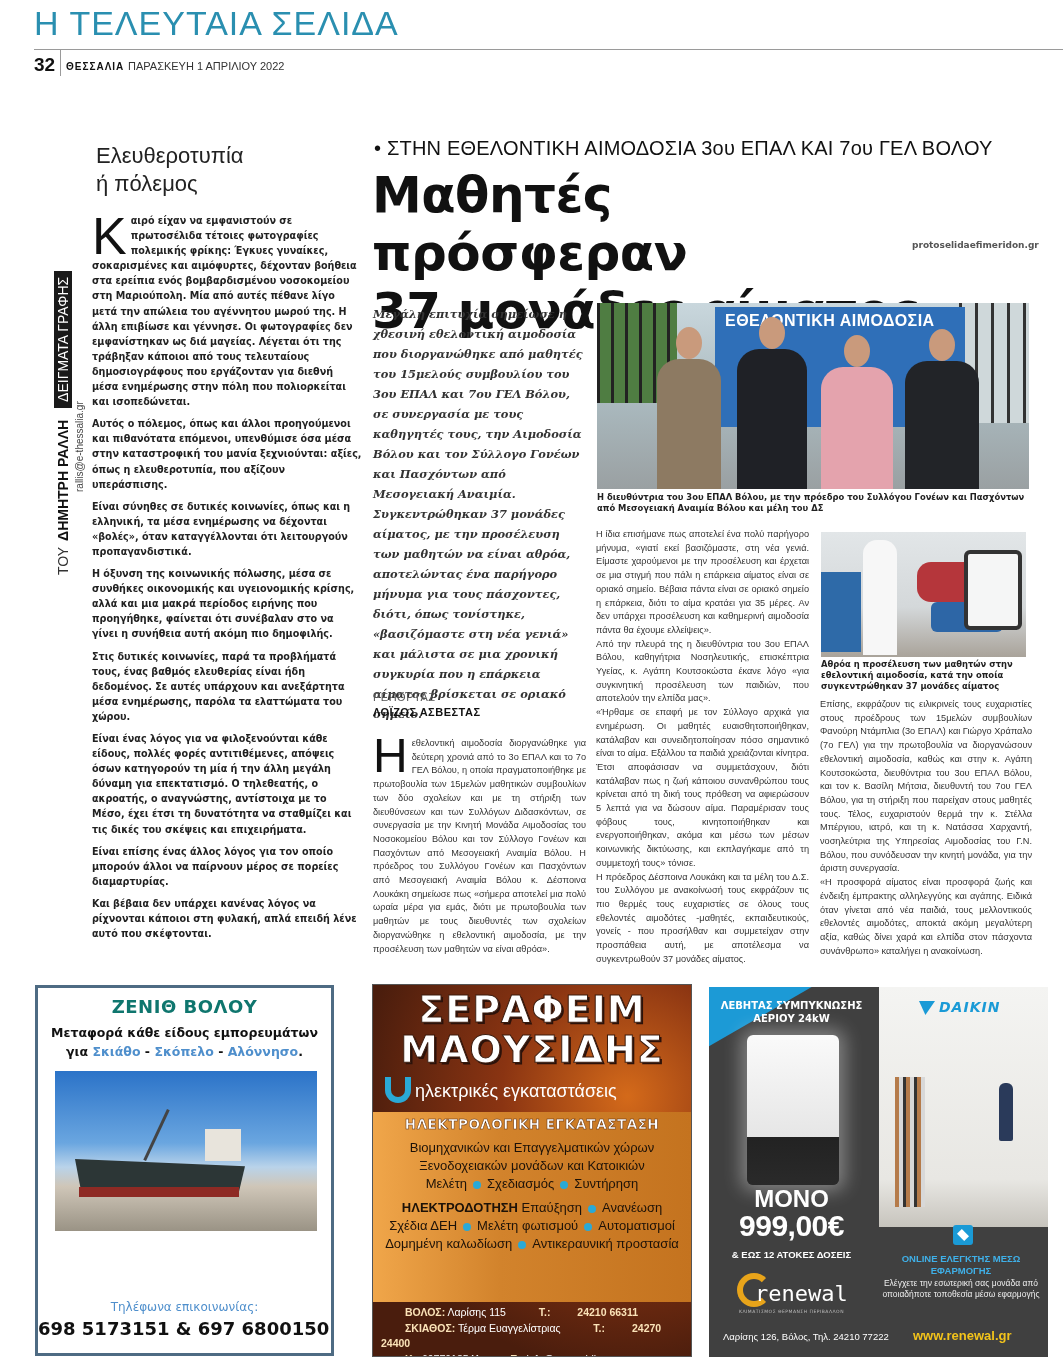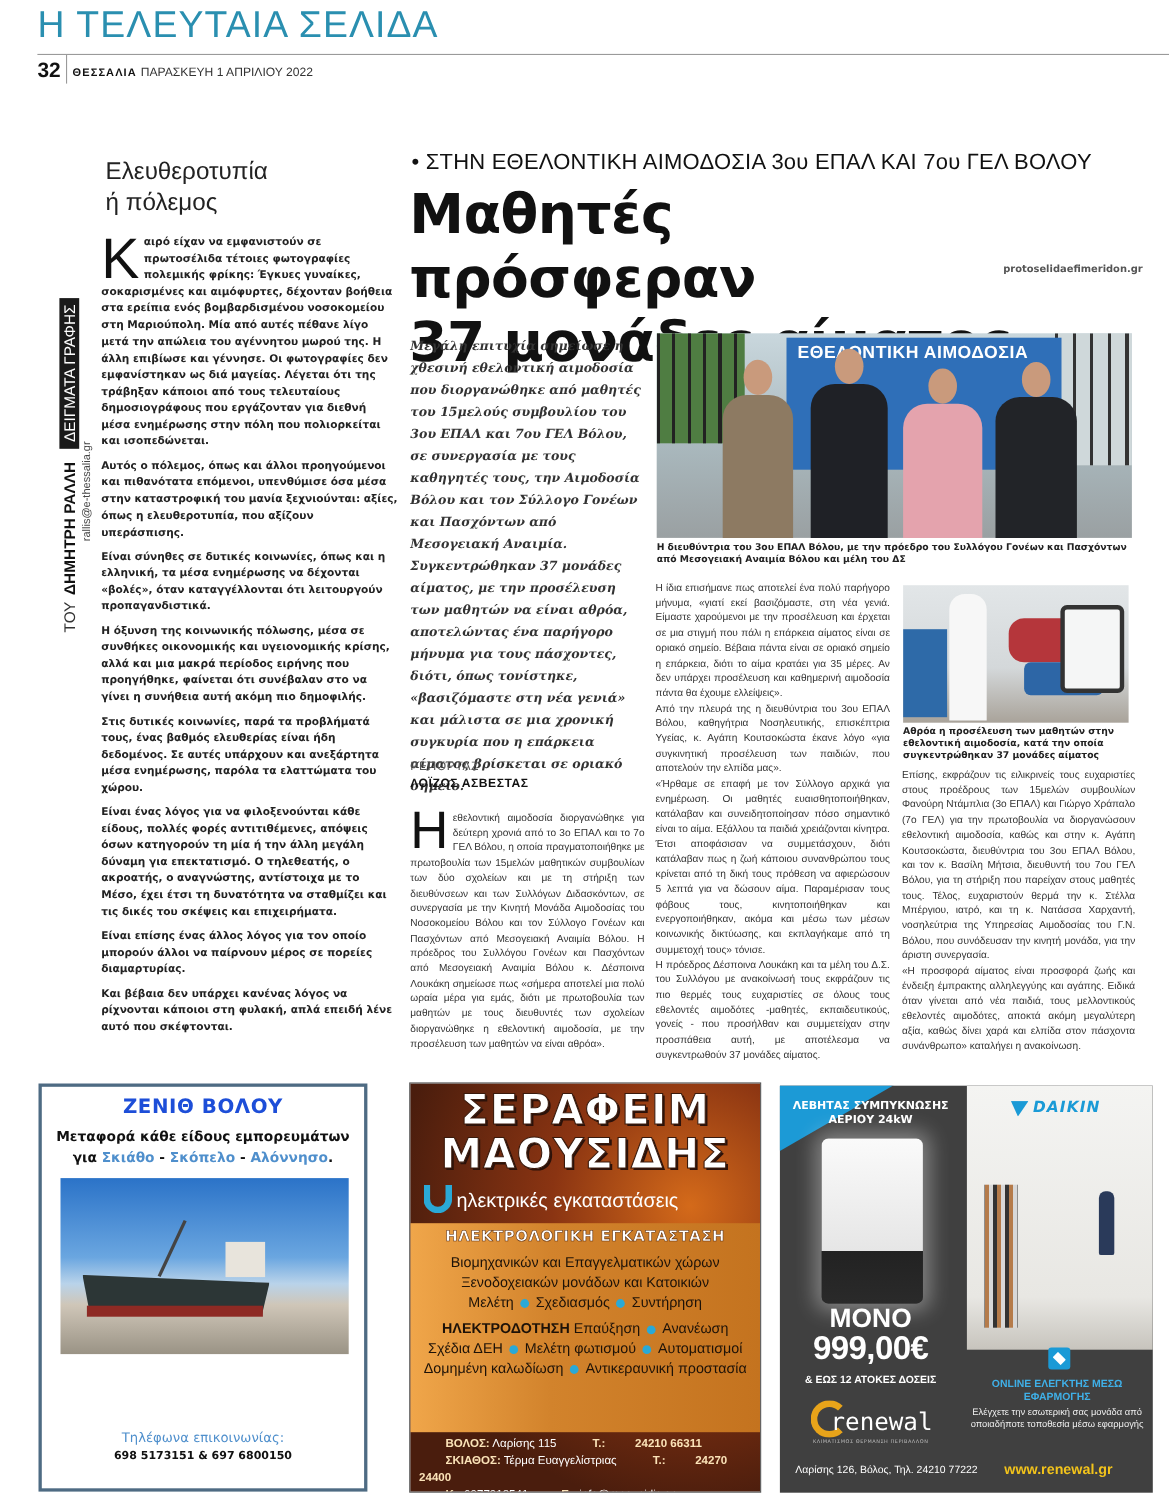--- a/index.html
+++ b/index.html
@@ -58,32 +58,32 @@
   .photo2 { left: 821px; top: 532px; width: 205px; height: 125px; overflow: hidden; background: linear-gradient(180deg,#e2e6e8 0%,#d4d8da 60%,#a9a39a 100%); }
   .photo2 .window { position: absolute; right: 4px; top: 18px; width: 58px; height: 80px; background: #f5f6f6; border: 4px solid #333; border-radius: 6px; }
   .photo2 .chair { position: absolute; left: 0; top: 40px; width: 40px; height: 80px; background: #2e6aa8; }
   .photo2 .nurse { position: absolute; left: 42px; top: 8px; width: 34px; height: 115px; background: #f7f7f7; border-radius: 14px 14px 0 0; }
   .photo2 .donor { position: absolute; left: 96px; top: 30px; width: 64px; height: 40px; background: #b5363b; border-radius: 14px; }
   .photo2 .seat { position: absolute; left: 110px; top: 70px; width: 72px; height: 30px; background: #2d66a6; border-radius: 6px; }
   .cap2 { left: 821px; top: 659px; width: 205px; }
 
   
   .ad1 { left: 35px; top: 985px; width: 299px; height: 371px; border: 3px solid #4e6b83; background: #fff; }
-  .ad1 .brand { position: absolute; left: 0; width: 100%; top: 8px; text-align: center; font-family: "DejaVu Sans", sans-serif; font-weight: bold; font-size: 18px; color: #1d4ed8; letter-spacing: 0.5px; }
+  .ad1 .brand { position: absolute; left: 0; width: 100%; top: 8px; text-align: center; font-family: "DejaVu Sans", sans-serif; font-weight: bold; font-size: 18px; color: #0f766e; letter-spacing: 0.5px; }
   .ad1 .line1 { position: absolute; left: 0; width: 100%; top: 37px; text-align: center; font-family: "DejaVu Sans", sans-serif; font-weight: bold; font-size: 12.5px; color: #111; }
   .ad1 .line2 { position: absolute; left: 0; width: 100%; top: 56px; text-align: center; font-family: "DejaVu Sans", sans-serif; font-weight: bold; font-size: 12.5px; color: #111; }
   .ad1 .line2 .blue { color: #4f8fcc; }
   .ad1 .ship-photo { position: absolute; left: 17px; top: 83px; width: 262px; height: 160px; background: linear-gradient(180deg,#2b73c8 0%,#6aa6e0 45%,#b9d3ea 60%,#cfc6b8 72%,#9a9385 100%); overflow: hidden; }
   .ad1 .hull { position: absolute; left: 20px; top: 88px; width: 170px; height: 36px; background: #2c3636; clip-path: polygon(0 0,100% 20%,96% 100%,4% 100%); }
   .ad1 .hull-red { position: absolute; left: 24px; top: 116px; width: 160px; height: 10px; background: #8e2a24; }
   .ad1 .bridge { position: absolute; left: 150px; top: 58px; width: 36px; height: 32px; background: #e8e4dc; }
   .ad1 .crane { position: absolute; left: 100px; top: 36px; width: 3px; height: 56px; background: #444; transform: rotate(25deg); }
   .ad1 .info { position: absolute; left: 0; width: 100%; top: 256px; text-align: center; font-family: "DejaVu Sans", sans-serif; font-weight: bold; font-size: 12px; line-height: 17px; color: #111; }
   .ad1 .phones-label { position: absolute; left: 0; width: 100%; top: 312px; text-align: center; font-family: "DejaVu Sans", sans-serif; font-size: 12px; color: #4f8fcc; }
-  .ad1 .phones { position: absolute; left: 0; width: 100%; top: 330px; text-align: center; font-family: "DejaVu Sans", sans-serif; font-weight: bold; font-size: 10px; color: #111; }
+  .ad1 .phones { position: absolute; left: 0; width: 100%; top: 330px; text-align: left; font-family: "DejaVu Sans", sans-serif; font-weight: bold; font-size: 18px; color: #111; }
 
   .ad2 { left: 372px; top: 984px; width: 320px; height: 373px; background: radial-gradient(ellipse at 80% 30%, #d46a1a 0%, #8a3412 35%, #4a1d0d 75%); border: 1px solid #555; overflow: hidden; }
   .ad2 .logo { position: absolute; left: 0; width: 100%; top: 4px; text-align: center; font-family: "DejaVu Sans", sans-serif; font-weight: bold; font-size: 38px; line-height: 40px; color: #fff; letter-spacing: 1px; -webkit-text-stroke: 1px #3a1a0c; text-shadow: 2px 2px 0 #2c120a; }
   .ad2 .u-mark { position: absolute; left: 12px; top: 92px; width: 26px; height: 26px; border: 6px solid #2aa9d6; border-top: none; border-radius: 0 0 14px 14px; }
   .ad2 .tagline { position: absolute; left: 42px; top: 96px; font-family: Liberation Sans, sans-serif; font-size: 18px; color: #fff; }
   .ad2 .band { position: absolute; left: 0; top: 127px; width: 100%; height: 190px; background: linear-gradient(90deg,#f0a64a 0%,#d2832c 40%,#c4731f 100%); }
   .ad2 .band-title { position: absolute; left: 0; width: 100%; top: 131px; text-align: center; font-family: "DejaVu Sans", sans-serif; font-weight: bold; font-size: 13.5px; color: #fff; letter-spacing: 0.5px; -webkit-text-stroke: 0.5px #5a2a0a; }
   .ad2 .services { position: absolute; left: 0; width: 100%; top: 154px; text-align: center; font-family: "Liberation Sans", sans-serif; font-size: 13px; line-height: 18px; color: #1d1208; }
   .ad2 .services .dot { display: inline-block; width: 8px; height: 8px; background: #2aa9d6; border-radius: 50%; margin: 0 6px; vertical-align: middle; }
   .ad2 .services .sub-title { font-weight: bold; }

